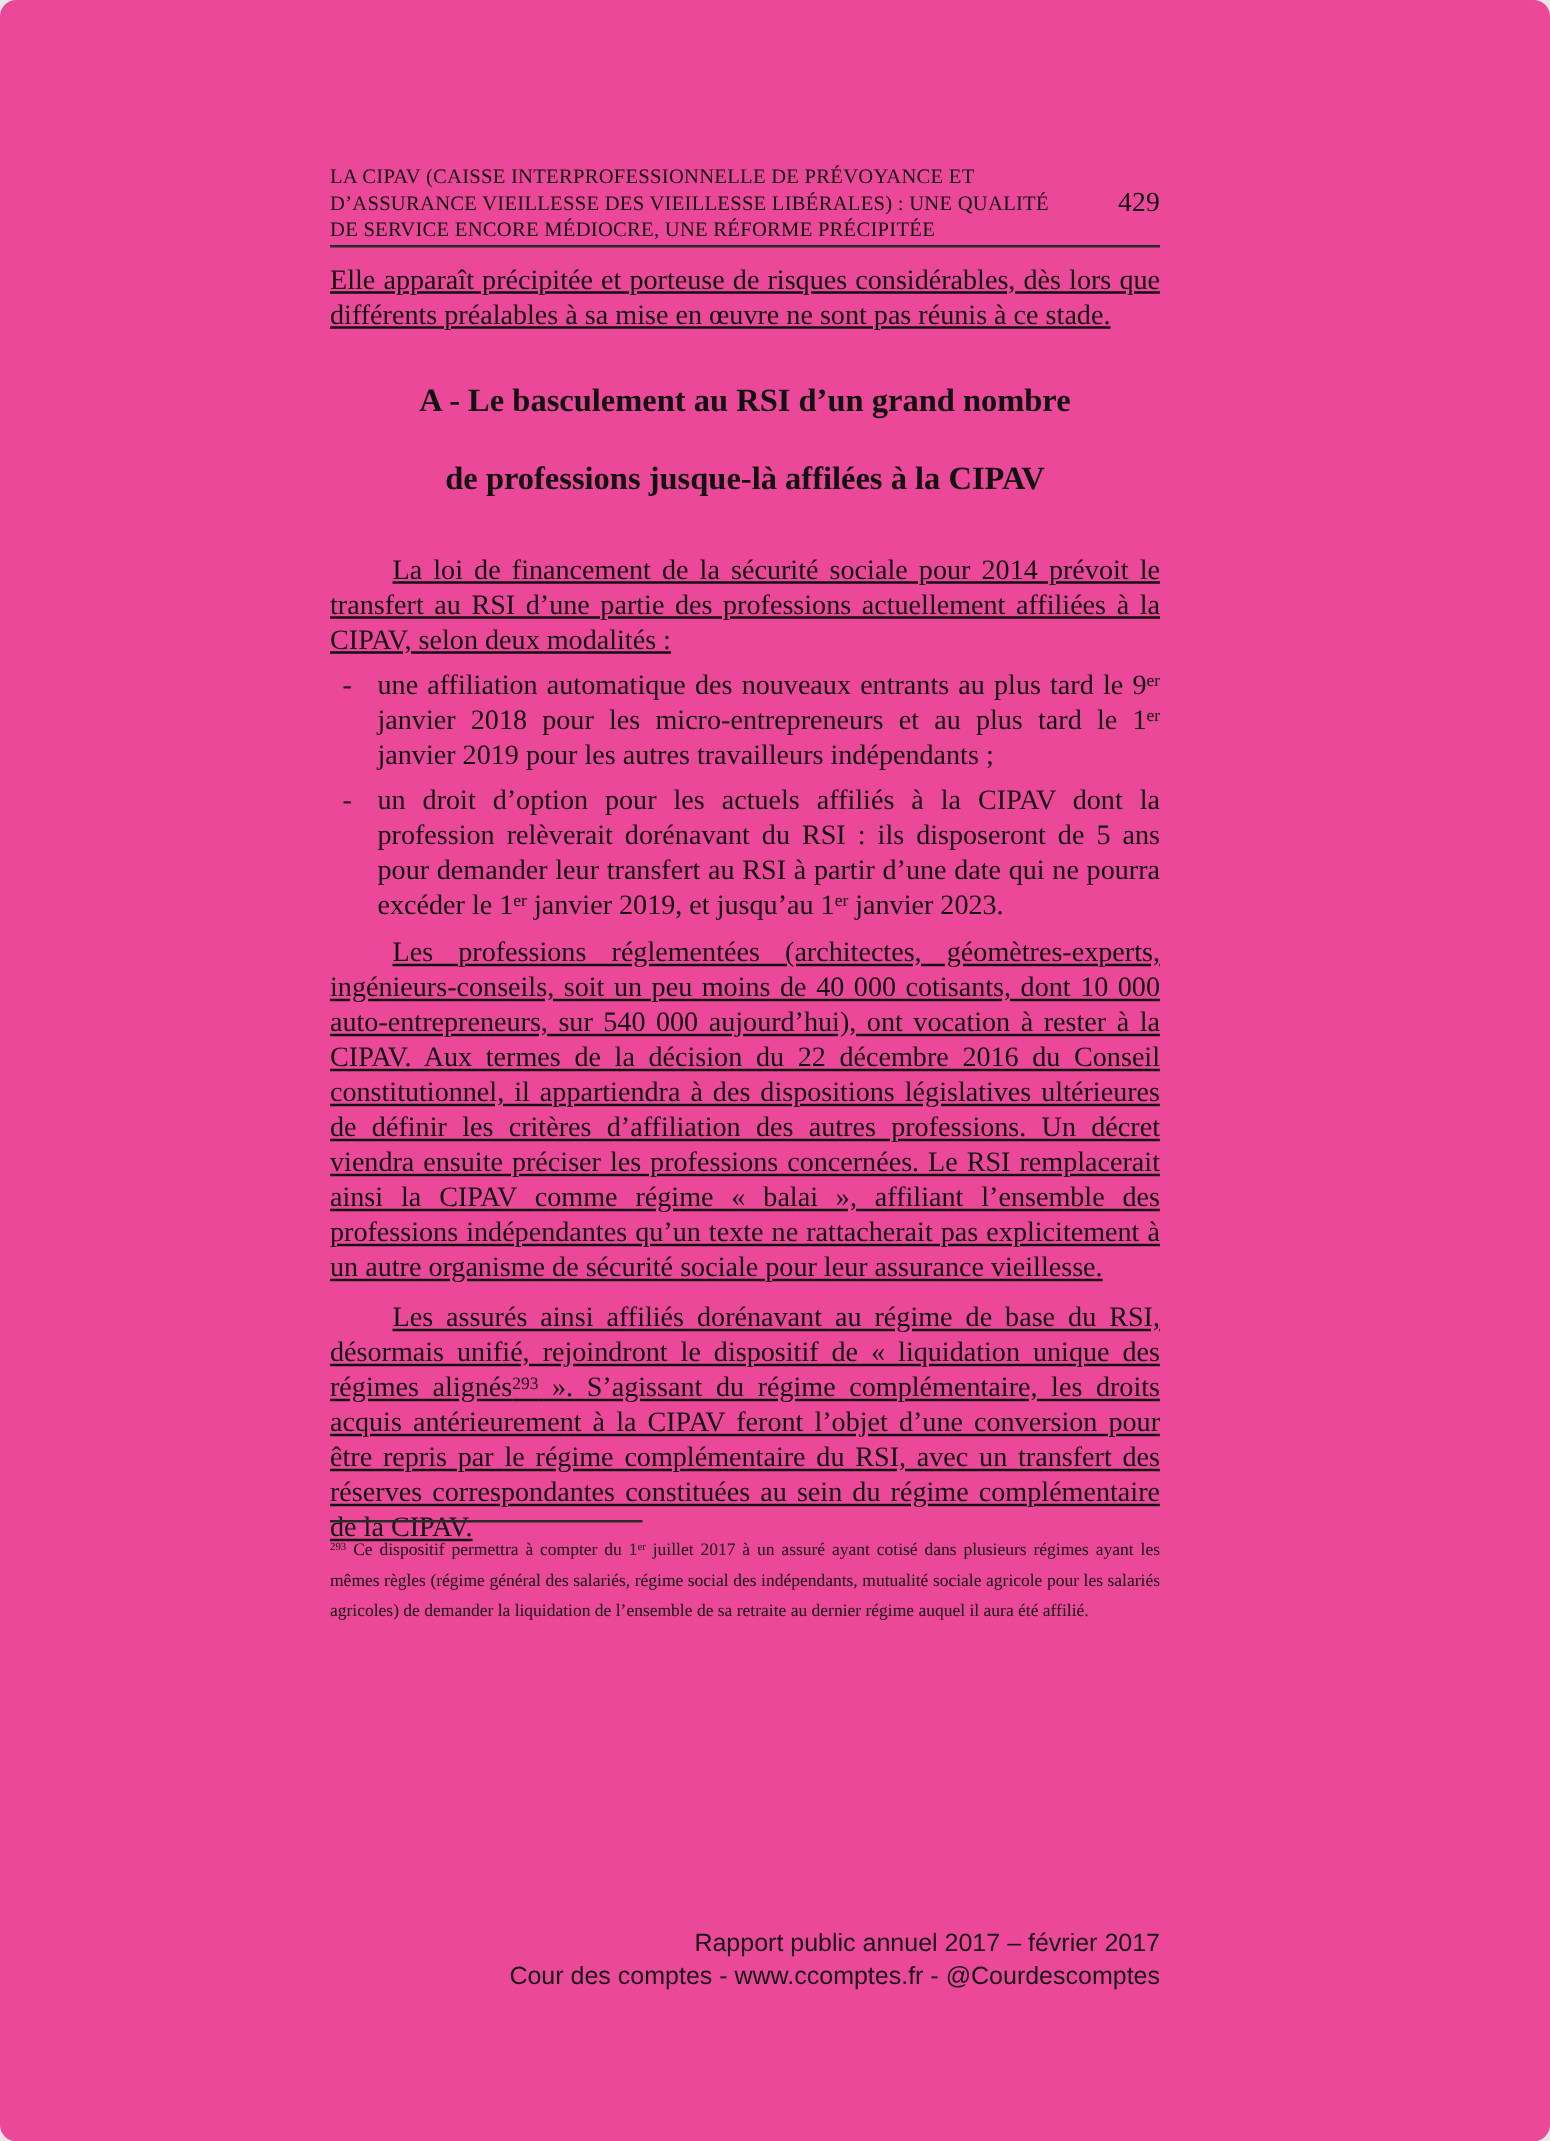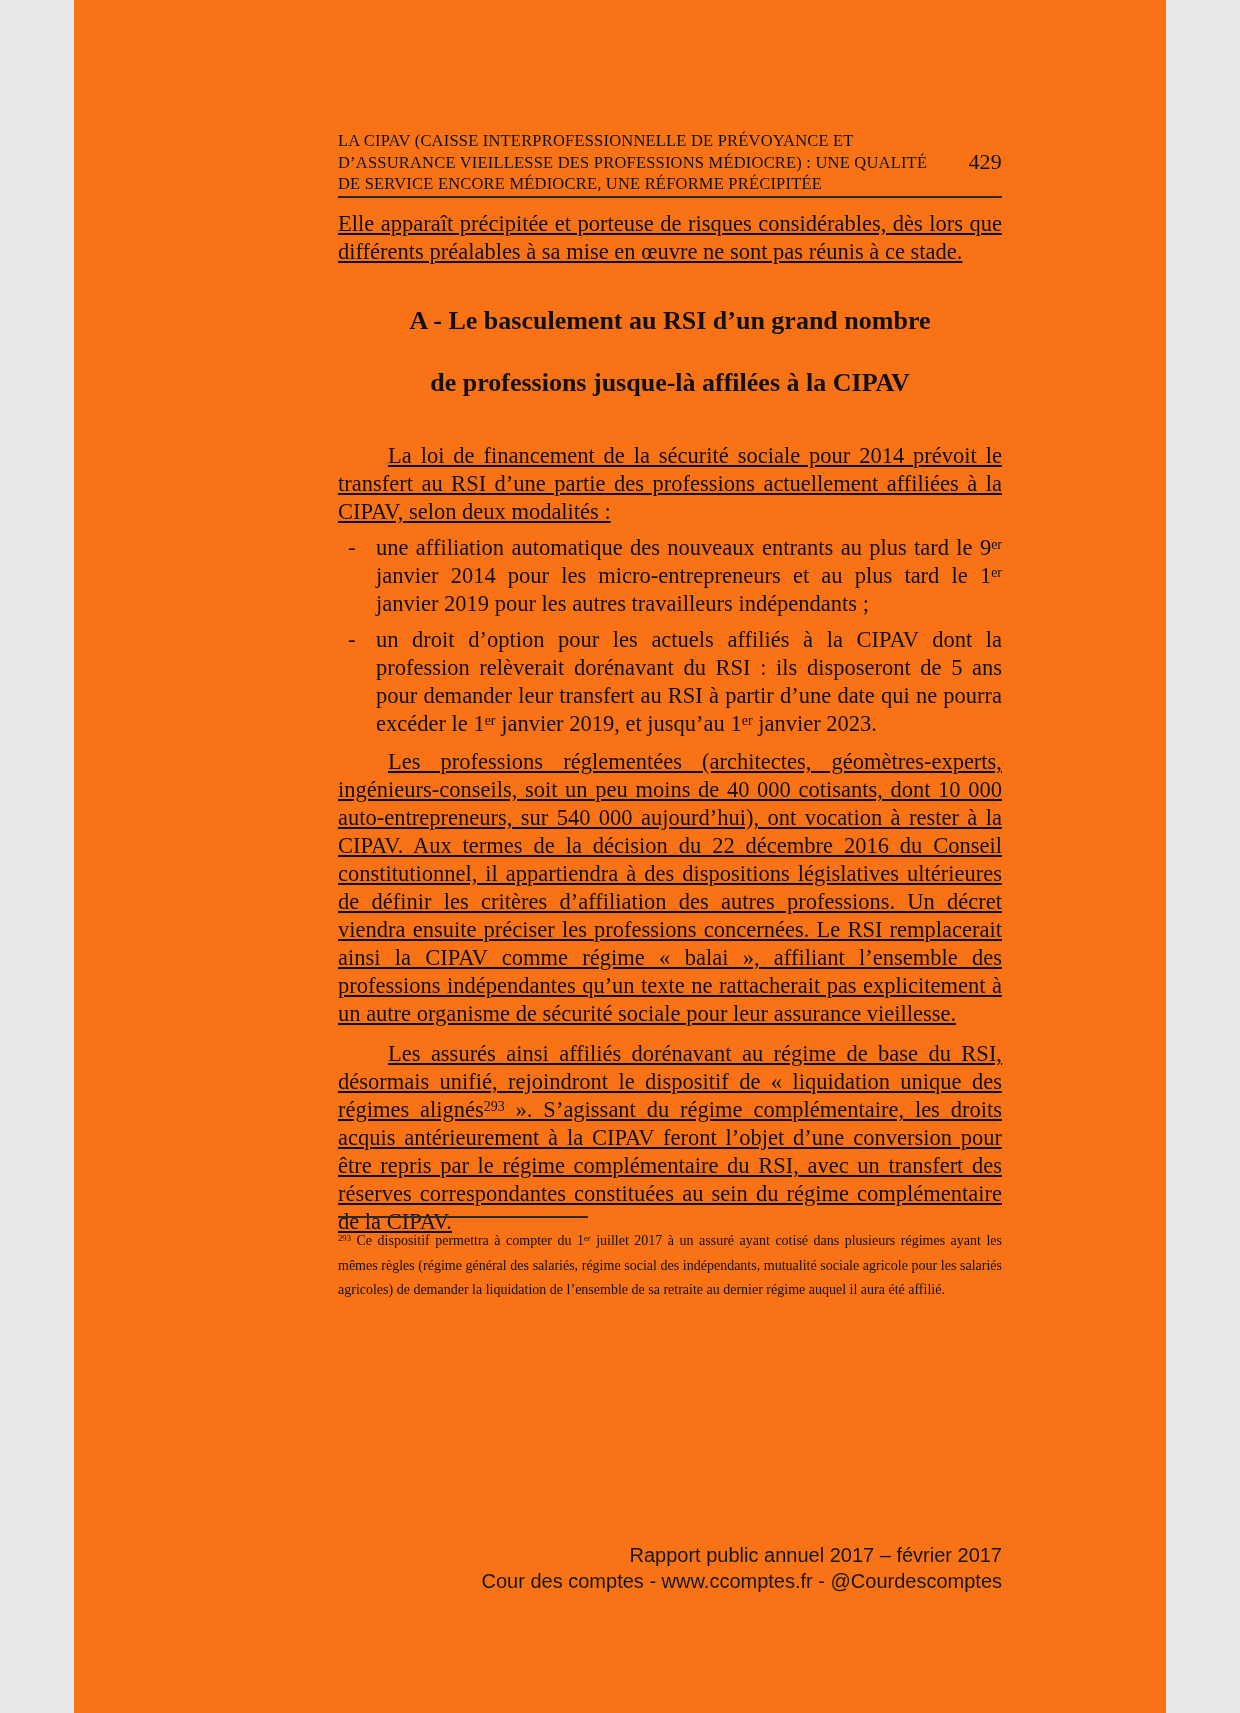--- a/index.html
+++ b/index.html
@@ -1,23 +1,24 @@
 <!DOCTYPE html>
 <html lang="fr"><head>
 <meta charset="utf-8">
 <style>
   html, body { margin: 0; padding: 0; background: #e8e8e8; }
   .page {
     position: relative;
-    width: 1092px;
+    width: 1240px;
     height: 1713px;
     margin: 0 auto;
-    background: #f97316;
+    background: #ec4899;
     color: #111111;
     font-family: "Liberation Serif", "DejaVu Serif", serif;
+    border-radius: 13px;
   }
 
   
   .running-header {
     position: absolute;
     left: 264px;
     top: 130px;
     width: 664px;
     font-size: 16.5px;
     line-height: 21.5px;
@@ -97,41 +98,41 @@
     color: #161616;
   }
 </style>
 </head>
 <body>
 
 <div class="page">
 
   <header class="running-header">
     <div class="hdr-line">LA CIPAV (CAISSE INTERPROFESSIONNELLE DE PRÉVOYANCE ET</div>
-    <div class="hdr-line">D’ASSURANCE VIEILLESSE DES PROFESSIONS MÉDIOCRE) : UNE QUALITÉ</div>
+    <div class="hdr-line">D’ASSURANCE VIEILLESSE DES VIEILLESSE LIBÉRALES) : UNE QUALITÉ</div>
     <div class="hdr-line">DE SERVICE ENCORE MÉDIOCRE, UNE RÉFORME PRÉCIPITÉE</div>
     <span class="page-number">429</span>
   </header>
   <div class="header-rule"></div>
 
   <main class="body-col">
 
     <p class="para">Elle apparaît précipitée et porteuse de risques considérables, dès lors que différents préalables à sa mise en œuvre ne sont pas réunis à ce stade.</p>
 
     <h2 class="section-heading">
       <span class="hline">A - Le basculement au RSI d’un grand nombre</span>
       <span class="hline">de professions jusque-là affilées à la CIPAV</span>
     </h2>
 
     <p class="para indent p-financement">La loi de financement de la sécurité sociale pour 2014 prévoit le transfert au RSI d’une partie des professions actuellement affiliées à la CIPAV, selon deux modalités :</p>
 
     <ul class="dash-list">
       <li>
         <span class="dash">-</span>
-        <span><span>une affiliation automatique des nouveaux entrants au plus tard le 9</span><sup>er</sup><span> janvier 2014 pour les micro-entrepreneurs et au plus tard le 1</span><sup>er</sup><span> janvier 2019 pour les autres travailleurs indépendants ;</span></span>
+        <span><span>une affiliation automatique des nouveaux entrants au plus tard le 9</span><sup>er</sup><span> janvier 2018 pour les micro-entrepreneurs et au plus tard le 1</span><sup>er</sup><span> janvier 2019 pour les autres travailleurs indépendants ;</span></span>
       </li>
       <li>
         <span class="dash">-</span>
         <span><span>un droit d’option pour les actuels affiliés à la CIPAV dont la profession relèverait dorénavant du RSI : ils disposeront de 5 ans pour demander leur transfert au RSI à partir d’une date qui ne pourra excéder le 1</span><sup>er</sup><span> janvier 2019, et jusqu’au 1</span><sup>er</sup><span> janvier 2023.</span></span>
       </li>
     </ul>
 
     <p class="para indent p-professions">Les professions réglementées (architectes, géomètres-experts, ingénieurs-conseils, soit un peu moins de 40 000 cotisants, dont 10 000 auto-entrepreneurs, sur 540 000 aujourd’hui), ont vocation à rester à la CIPAV. Aux termes de la décision du 22 décembre 2016 du Conseil constitutionnel, il appartiendra à des dispositions législatives ultérieures de définir les critères d’affiliation des autres professions. Un décret viendra ensuite préciser les professions concernées. Le RSI remplacerait ainsi la CIPAV comme régime « balai », affiliant l’ensemble des professions indépendantes qu’un texte ne rattacherait pas explicitement à un autre organisme de sécurité sociale pour leur assurance vieillesse.</p>
 
     <p class="para indent p-assures"><span>Les assurés ainsi affiliés dorénavant au régime de base du RSI, désormais unifié, rejoindront le dispositif de « liquidation unique des régimes alignés</span><sup>293</sup><span> ». S’agissant du régime complémentaire, les droits acquis antérieurement à la CIPAV feront l’objet d’une conversion pour être repris par le régime complémentaire du RSI, avec un transfert des réserves correspondantes constituées au sein du régime complémentaire de la CIPAV.</span></p>

